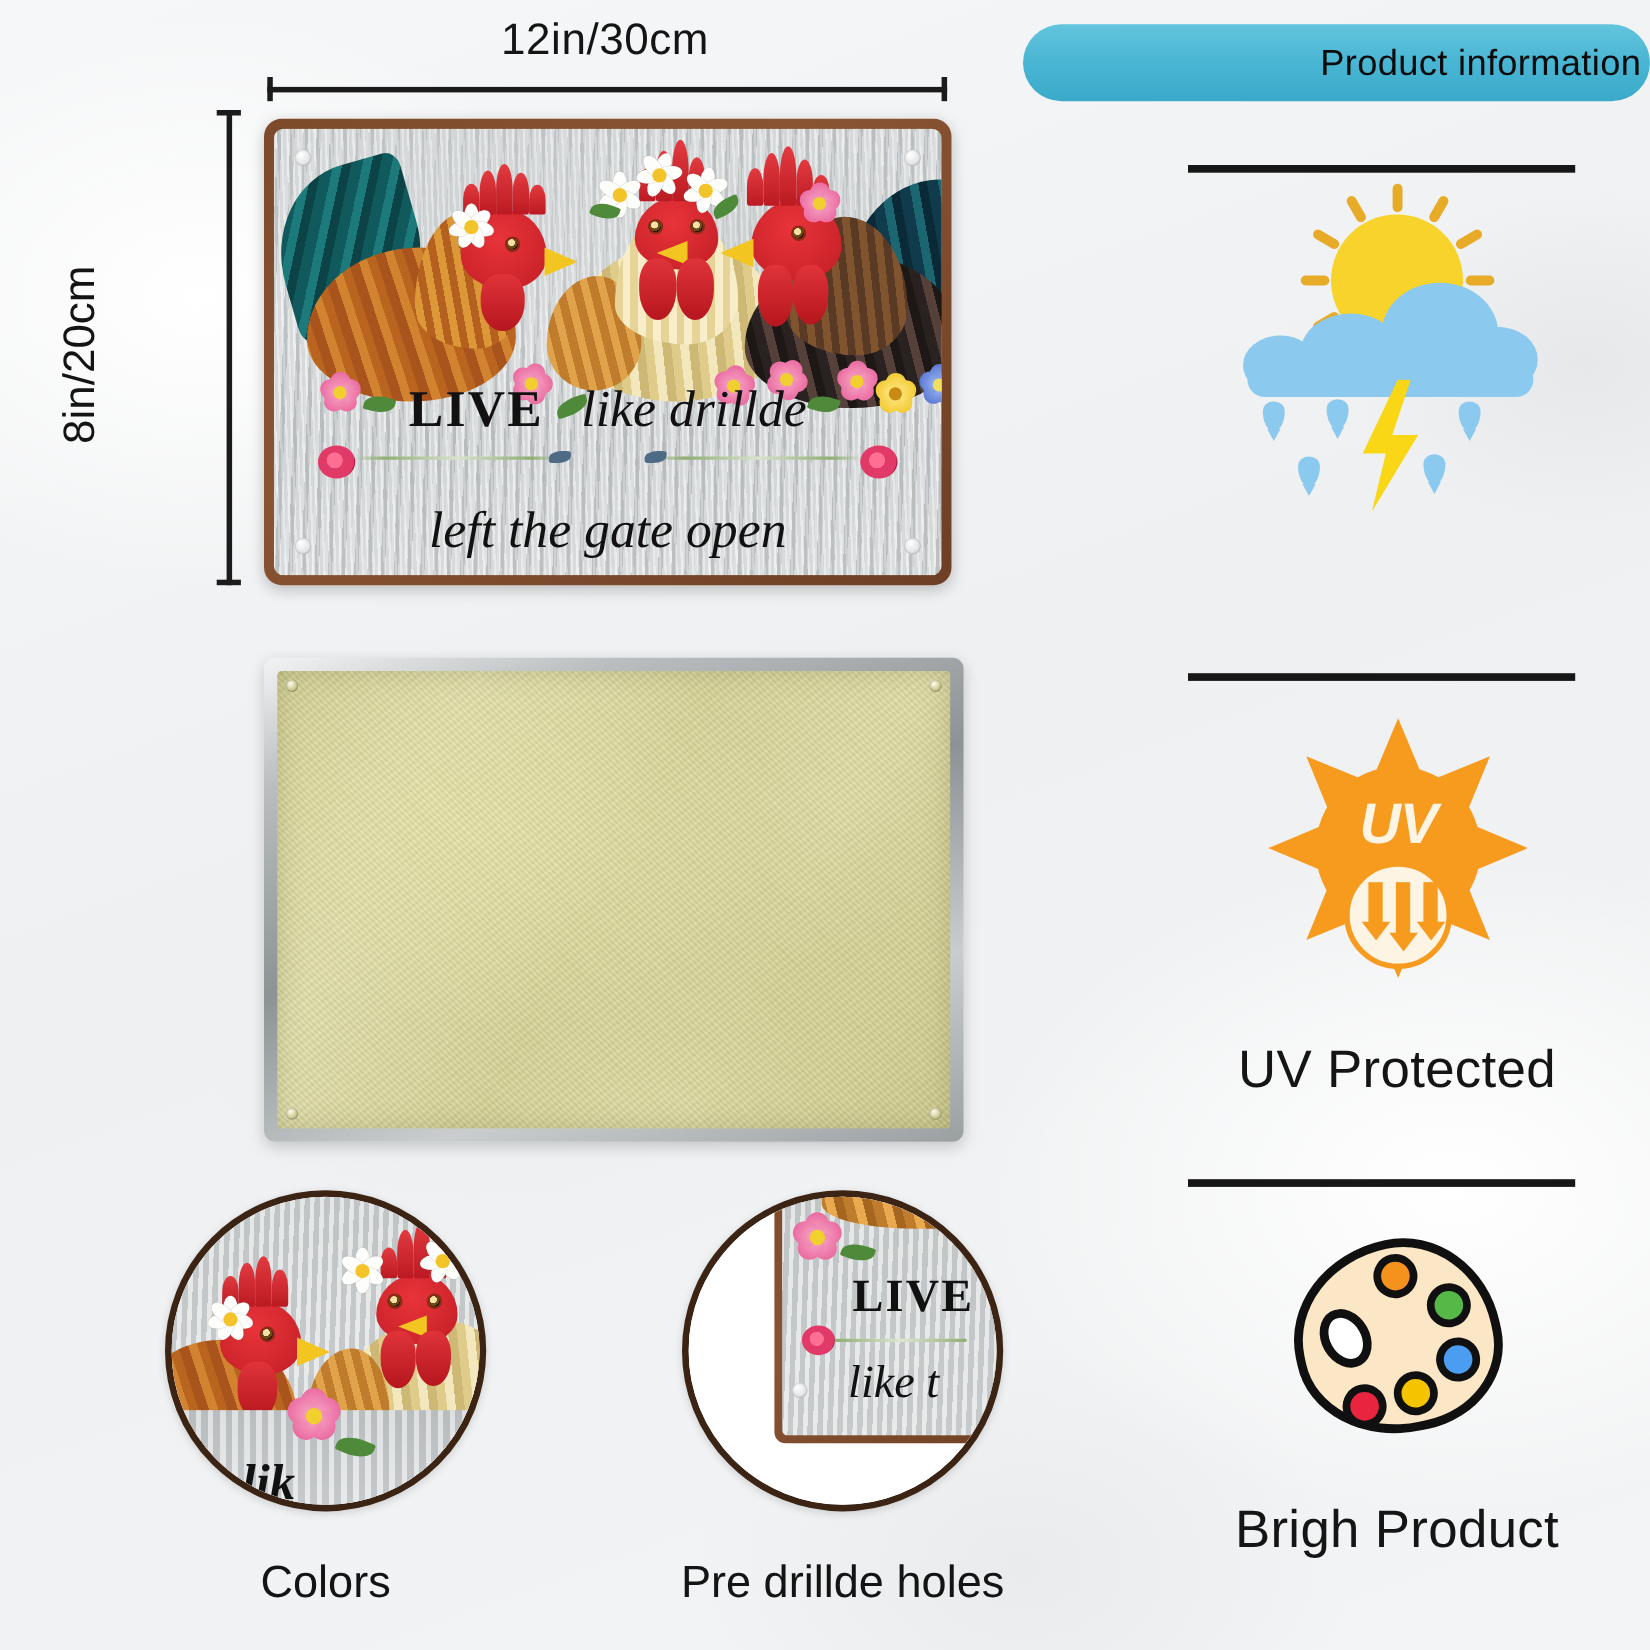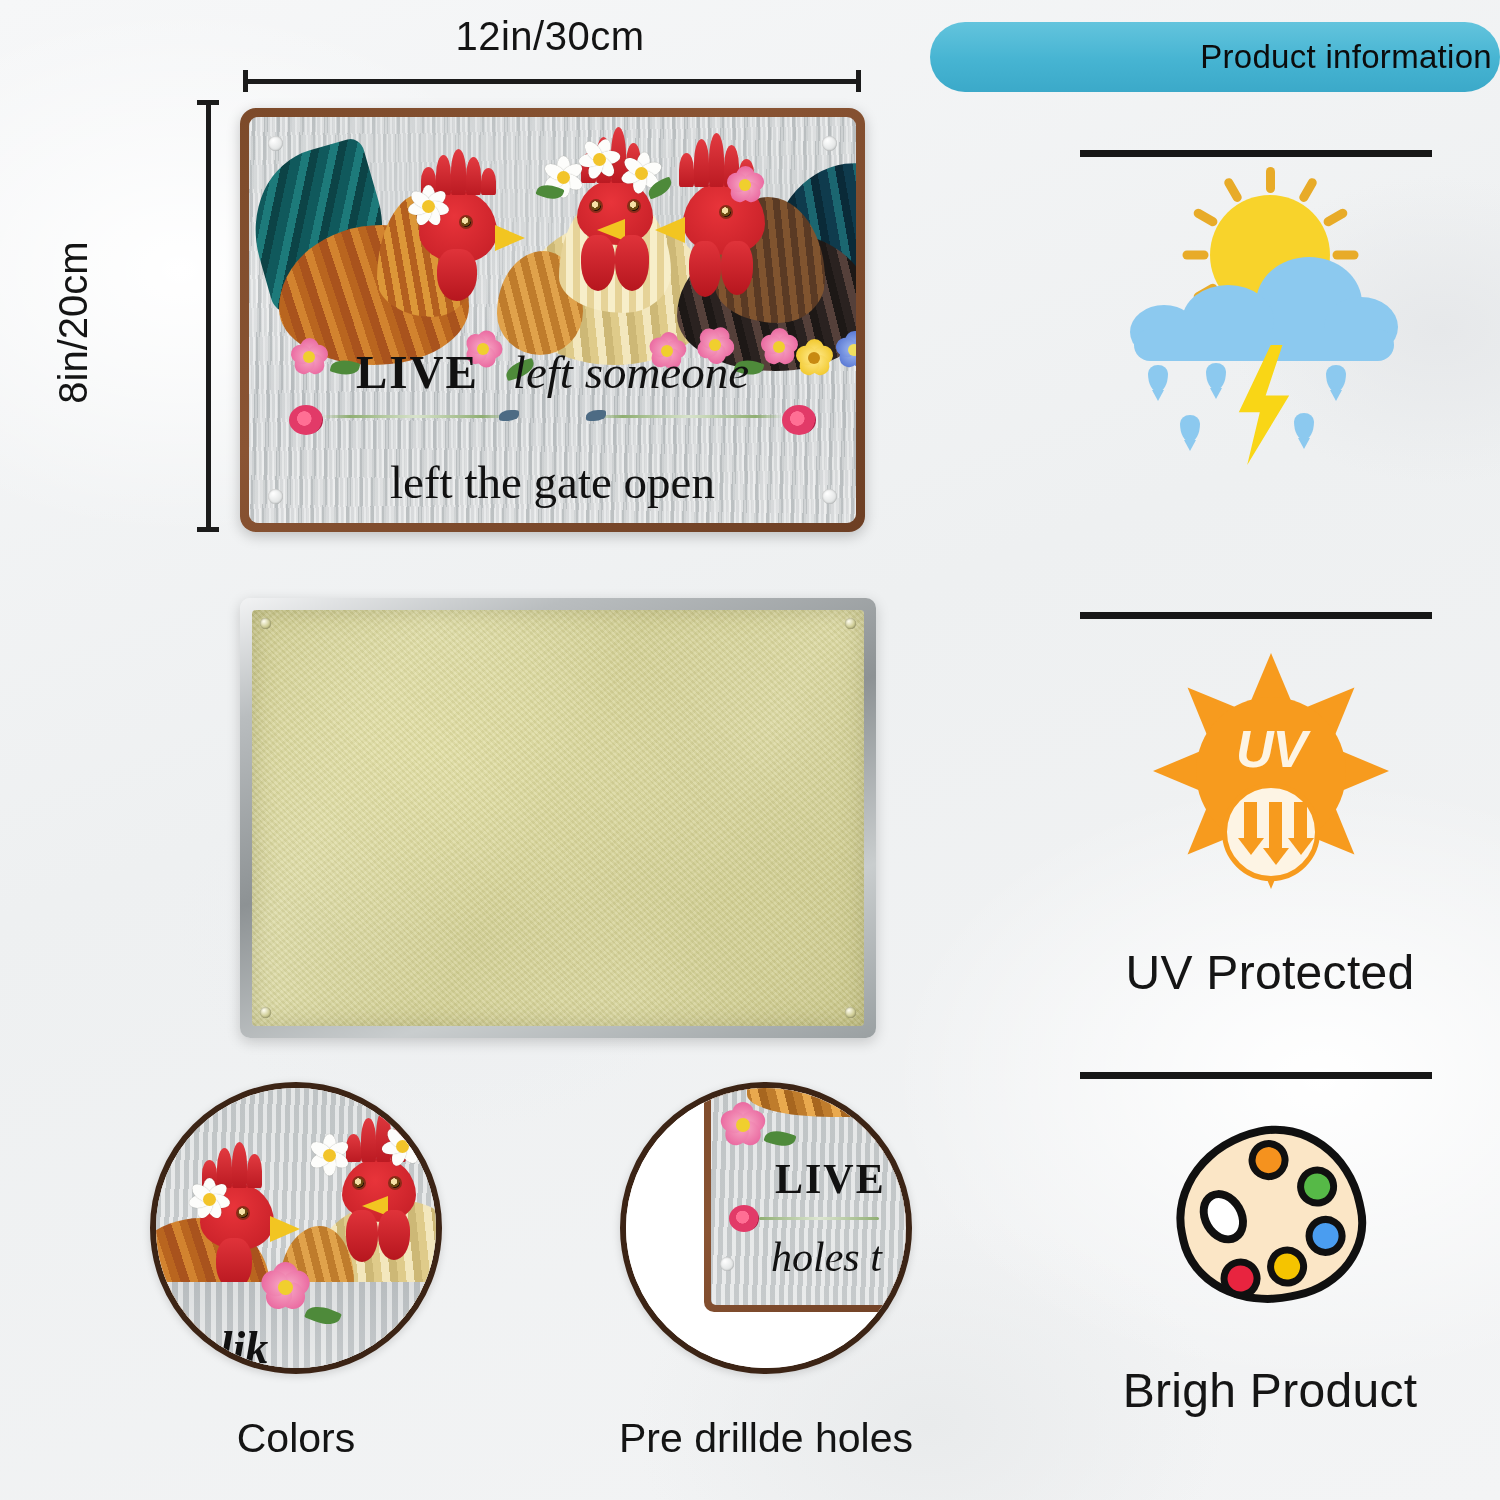--- a/index.html
+++ b/index.html
@@ -109,21 +109,21 @@
               background:radial-gradient(circle at 50% 80%, #f7a6c4, #e8609b); }
   .pflower b{ position:absolute; left:50%; top:50%; width:12px; height:12px; margin:-6px 0 0 -6px;
               border-radius:50%; background:#f0cf2e; }
   .leaf{ position:absolute; background:#4e8a3a; border-radius:70% 10% 70% 10%; }
 
   
   .sign-text{ position:absolute; left:0; right:0; bottom:14px; z-index:6; text-align:center; }
   .line1{ font-family:"Liberation Serif", serif; font-size:47px; color:#111; white-space:nowrap; }
   .line1 .bold{ font-weight:bold; letter-spacing:2px; }
   .line1 .ital{ font-style:italic; margin-left:34px; }
-  .line2{ font-family:"Liberation Serif", serif; font-size:47px; color:#111;
+  .line2{ font-family:"Liberation Serif", serif; font-style:italic; font-size:47px; color:#111;
           margin-top:26px; white-space:nowrap; }
   .floral-divider{ position:relative; height:26px; margin:4px 0 0; }
   .floral-divider .vine{ position:absolute; top:12px; height:3px;
         background:linear-gradient(90deg, rgba(255,255,255,.1), #8fae72 15%, #d8e3cc 50%, #8fae72 85%, rgba(255,255,255,.1));
         border-radius:2px; }
   .floral-divider .vine.l{ left:72px; width:190px; }
   .floral-divider .vine.r{ right:72px; width:190px; }
   .rose{ position:absolute; width:34px; height:30px; border-radius:50%;
          background:radial-gradient(circle at 45% 45%, #ff6f94 0 28%, #e23a68 30% 70%, #b21c46 72%); }
   .rose.l{ left:40px; top:2px; } .rose.r{ right:40px; top:2px; }
@@ -430,21 +430,21 @@
           <i style="transform:rotate(144deg);background:radial-gradient(circle at 50% 80%,#9fb8f0,#4f6fd0)"></i>
           <i style="transform:rotate(216deg);background:radial-gradient(circle at 50% 80%,#9fb8f0,#4f6fd0)"></i>
           <i style="transform:rotate(288deg);background:radial-gradient(circle at 50% 80%,#9fb8f0,#4f6fd0)"></i>
           <b style="background:#f0e060"></b>
           </div>
       </div>
     </div>
 
     <div class="sign-text">
       <div class="line1">
-        <span class="bold">LIVE</span><span class="ital">left someone</span>
+        <span class="bold">LIVE</span><span class="ital">like drillde</span>
       </div>
       <div class="floral-divider">
         <div class="vine l"></div>
         <div class="vine r"></div>
         <div class="rose l"></div>
         <div class="rose r"></div>
         <div class="bud" style="left:250px;"></div>
         <div class="bud" style="right:250px;"></div>
       </div>
       <div class="line2">left the gate open</div>
@@ -567,21 +567,21 @@
           <i style="width:22px;height:24px;margin:-23px 0 0 -11px;transform:rotate(288deg)"></i>
           <b style="width:14px;height:14px;margin:-7px 0 0 -7px;"></b>
           </div>
         <div class="leaf" style="left:54px;top:62px;width:30px;height:15px;transform:rotate(18deg);"></div>
         <div style="position:absolute;left:64px;top:86px;font-family:'Liberation Serif',serif;
              font-weight:bold;font-size:42px;letter-spacing:2px;color:#111;">LIVE</div>
         <div class="rose" style="left:18px;top:136px;width:30px;height:27px;"></div>
         <div style="position:absolute;left:48px;top:148px;width:120px;height:3px;
              background:linear-gradient(90deg,#8fae72,#dde6d2,#8fae72);border-radius:2px;"></div>
         <div style="position:absolute;left:60px;top:164px;font-family:'Liberation Serif',serif;
-             font-style:italic;font-size:42px;color:#111;">holes t</div>
+             font-style:italic;font-size:42px;color:#111;">like t</div>
         <div class="screw" style="left:9px;bottom:34px;width:14px;height:14px;"></div>
       </div>
     </div>
   </div>
 </div>
 <div id="caption-holes" class="circle-caption">Pre drillde holes</div>
 
 <div id="right-column">
 
   <div id="product-info-banner">

